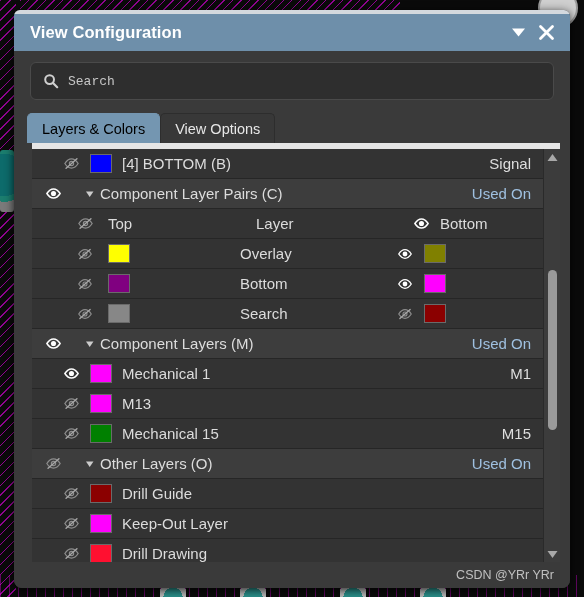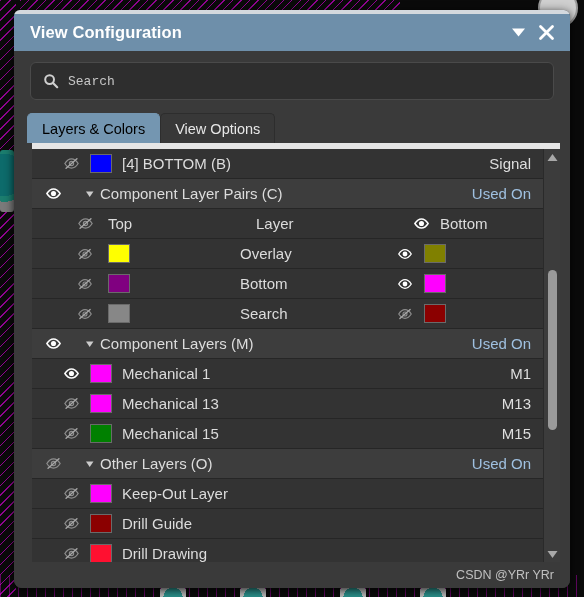--- a/index.html
+++ b/index.html
@@ -529,21 +529,20 @@
         <span class="cell-eye">
           <svg width="17" height="17" viewBox="0 0 20 20">
             <path d="M2.2 10 C4.6 6.2 7.2 4.6 10 4.6 C12.8 4.6 15.4 6.2 17.8 10 C15.4 13.8 12.8 15.4 10 15.4 C7.2 15.4 4.6 13.8 2.2 10 Z" fill="none" stroke="#8d8d8d" stroke-width="1.5"></path>
             <circle cx="10" cy="10" r="2.5" fill="none" stroke="#8d8d8d" stroke-width="1.4"></circle>
             <path d="M3.6 15.6 L16.4 4.4" stroke="#a6a6a6" stroke-width="1.7" stroke-linecap="round"></path>
           </svg>
         </span>
         <span class="gap-6"></span>
         <span class="swatch" style="background:#FF00FF"></span>
         <span class="gap-10"></span>
-        <span class="label">Mechanical 13</span>
         <span class="right-val plain">M13</span>
       </div>
 
       <div class="row">
         <span class="ind-26"></span>
         <span class="cell-eye">
           <svg width="17" height="17" viewBox="0 0 20 20">
             <path d="M2.2 10 C4.6 6.2 7.2 4.6 10 4.6 C12.8 4.6 15.4 6.2 17.8 10 C15.4 13.8 12.8 15.4 10 15.4 C7.2 15.4 4.6 13.8 2.2 10 Z" fill="none" stroke="#8d8d8d" stroke-width="1.5"></path>
             <circle cx="10" cy="10" r="2.5" fill="none" stroke="#8d8d8d" stroke-width="1.4"></circle>
             <path d="M3.6 15.6 L16.4 4.4" stroke="#a6a6a6" stroke-width="1.7" stroke-linecap="round"></path>
@@ -578,39 +577,39 @@
       <div class="row">
         <span class="ind-26"></span>
         <span class="cell-eye">
           <svg width="17" height="17" viewBox="0 0 20 20">
             <path d="M2.2 10 C4.6 6.2 7.2 4.6 10 4.6 C12.8 4.6 15.4 6.2 17.8 10 C15.4 13.8 12.8 15.4 10 15.4 C7.2 15.4 4.6 13.8 2.2 10 Z" fill="none" stroke="#8d8d8d" stroke-width="1.5"></path>
             <circle cx="10" cy="10" r="2.5" fill="none" stroke="#8d8d8d" stroke-width="1.4"></circle>
             <path d="M3.6 15.6 L16.4 4.4" stroke="#a6a6a6" stroke-width="1.7" stroke-linecap="round"></path>
           </svg>
         </span>
         <span class="gap-6"></span>
+        <span class="swatch" style="background:#8B0000"></span>
+        <span class="gap-10"></span>
+        <span class="label">Drill Guide</span>
+        <span class="right-val plain"></span>
+      </div>
+
+      <div class="row">
+        <span class="ind-26"></span>
+        <span class="cell-eye">
+          <svg width="17" height="17" viewBox="0 0 20 20">
+            <path d="M2.2 10 C4.6 6.2 7.2 4.6 10 4.6 C12.8 4.6 15.4 6.2 17.8 10 C15.4 13.8 12.8 15.4 10 15.4 C7.2 15.4 4.6 13.8 2.2 10 Z" fill="none" stroke="#8d8d8d" stroke-width="1.5"></path>
+            <circle cx="10" cy="10" r="2.5" fill="none" stroke="#8d8d8d" stroke-width="1.4"></circle>
+            <path d="M3.6 15.6 L16.4 4.4" stroke="#a6a6a6" stroke-width="1.7" stroke-linecap="round"></path>
+          </svg>
+        </span>
+        <span class="gap-6"></span>
         <span class="swatch" style="background:#FF00FF"></span>
         <span class="gap-10"></span>
         <span class="label">Keep-Out Layer</span>
-        <span class="right-val plain"></span>
-      </div>
-
-      <div class="row">
-        <span class="ind-26"></span>
-        <span class="cell-eye">
-          <svg width="17" height="17" viewBox="0 0 20 20">
-            <path d="M2.2 10 C4.6 6.2 7.2 4.6 10 4.6 C12.8 4.6 15.4 6.2 17.8 10 C15.4 13.8 12.8 15.4 10 15.4 C7.2 15.4 4.6 13.8 2.2 10 Z" fill="none" stroke="#8d8d8d" stroke-width="1.5"></path>
-            <circle cx="10" cy="10" r="2.5" fill="none" stroke="#8d8d8d" stroke-width="1.4"></circle>
-            <path d="M3.6 15.6 L16.4 4.4" stroke="#a6a6a6" stroke-width="1.7" stroke-linecap="round"></path>
-          </svg>
-        </span>
-        <span class="gap-6"></span>
-        <span class="swatch" style="background:#8B0000"></span>
-        <span class="gap-10"></span>
-        <span class="label">Drill Guide</span>
         <span class="right-val plain"></span>
       </div>
 
       <div class="row">
         <span class="ind-26"></span>
         <span class="cell-eye">
           <svg width="17" height="17" viewBox="0 0 20 20">
             <path d="M2.2 10 C4.6 6.2 7.2 4.6 10 4.6 C12.8 4.6 15.4 6.2 17.8 10 C15.4 13.8 12.8 15.4 10 15.4 C7.2 15.4 4.6 13.8 2.2 10 Z" fill="none" stroke="#8d8d8d" stroke-width="1.5"></path>
             <circle cx="10" cy="10" r="2.5" fill="none" stroke="#8d8d8d" stroke-width="1.4"></circle>
             <path d="M3.6 15.6 L16.4 4.4" stroke="#a6a6a6" stroke-width="1.7" stroke-linecap="round"></path>

